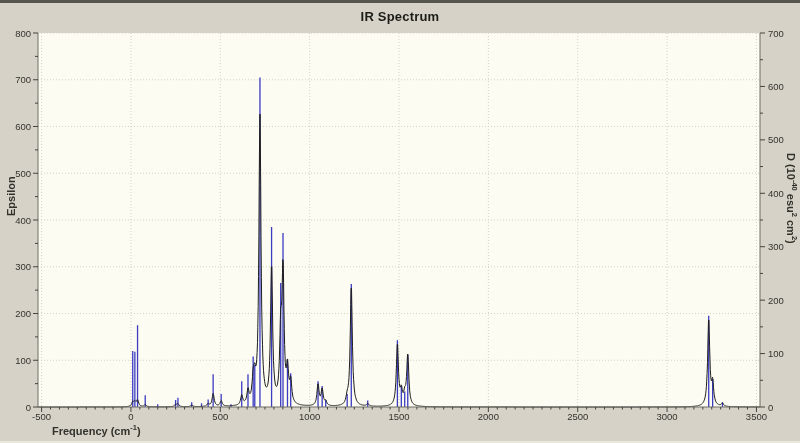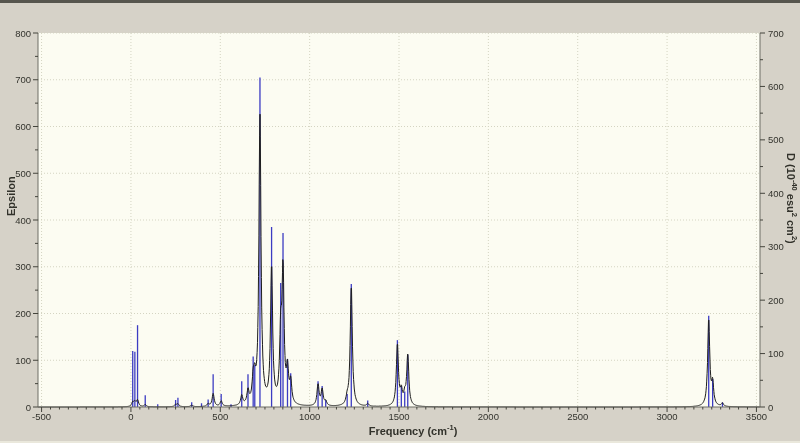--- a/index.html
+++ b/index.html
@@ -15,26 +15,29 @@
   .titlebar{
     position:absolute;top:2px;left:0;width:100%;height:22px;
     display:flex;align-items:center;justify-content:center;
   }
   .titlebar span{font-size:13px;font-weight:bold;color:#1d1d18;letter-spacing:0.2px;}
   svg{position:absolute;left:0;top:0;}
   .axlabel{position:absolute;font-size:11px;font-weight:bold;color:#32322b;white-space:nowrap;}
   .axlabel sup{font-size:7.5px;}
   .ylabel-left{left:5px;top:213px;transform-origin:0 0;transform:rotate(-90deg);}
   .ylabel-right{left:799px;top:150px;transform-origin:0 0;transform:rotate(90deg);}
-  .xlabel{left:52px;top:420px;width:722px;text-align:center;}
+  .xlabel{left:52px;top:420px;width:722px;}
 </style>
 </head>
 <body>
 
 <div class="window">
+  <div class="titlebar">
+    <span>IR Spectrum</span>
+  </div>
 
   <svg id="chart-svg" width="800" height="443" viewBox="0 0 800 443">
       <g>
         <rect x="38" y="30" width="722" height="374" fill="#fcfcf2"></rect>
       </g>
       <g>
         <line x1="41.57425742574257" y1="30" x2="41.57425742574257" y2="404" stroke="#d4d4c2" stroke-width="1" stroke-dasharray="1 2"></line>
         <line x1="130.93069306930693" y1="30" x2="130.93069306930693" y2="404" stroke="#d4d4c2" stroke-width="1" stroke-dasharray="1 2"></line>
         <line x1="220.2871287128713" y1="30" x2="220.2871287128713" y2="404" stroke="#d4d4c2" stroke-width="1" stroke-dasharray="1 2"></line>
         <line x1="309.64356435643566" y1="30" x2="309.64356435643566" y2="404" stroke="#d4d4c2" stroke-width="1" stroke-dasharray="1 2"></line>

